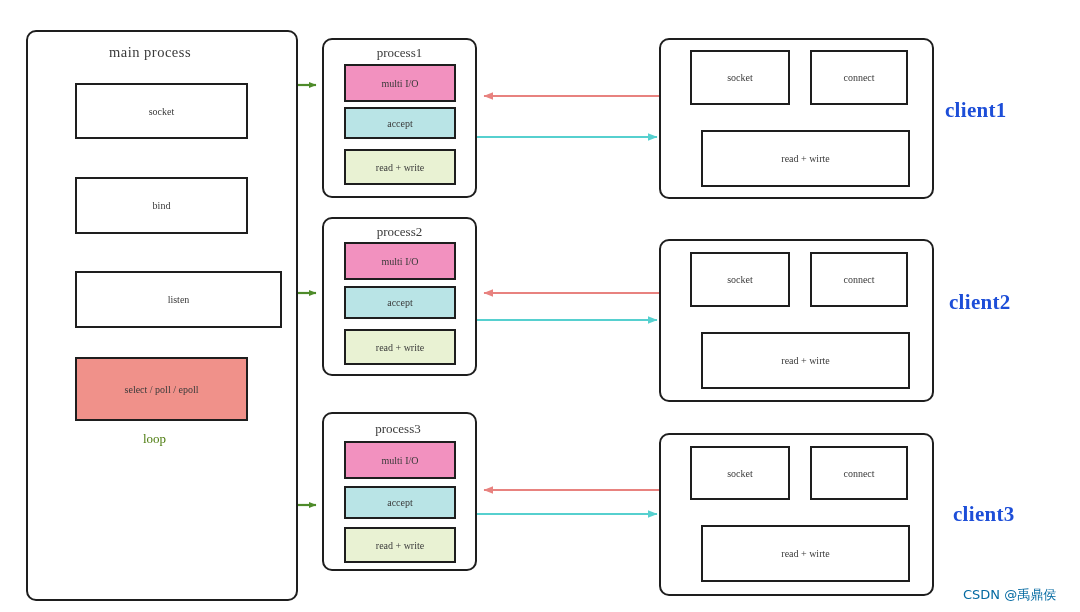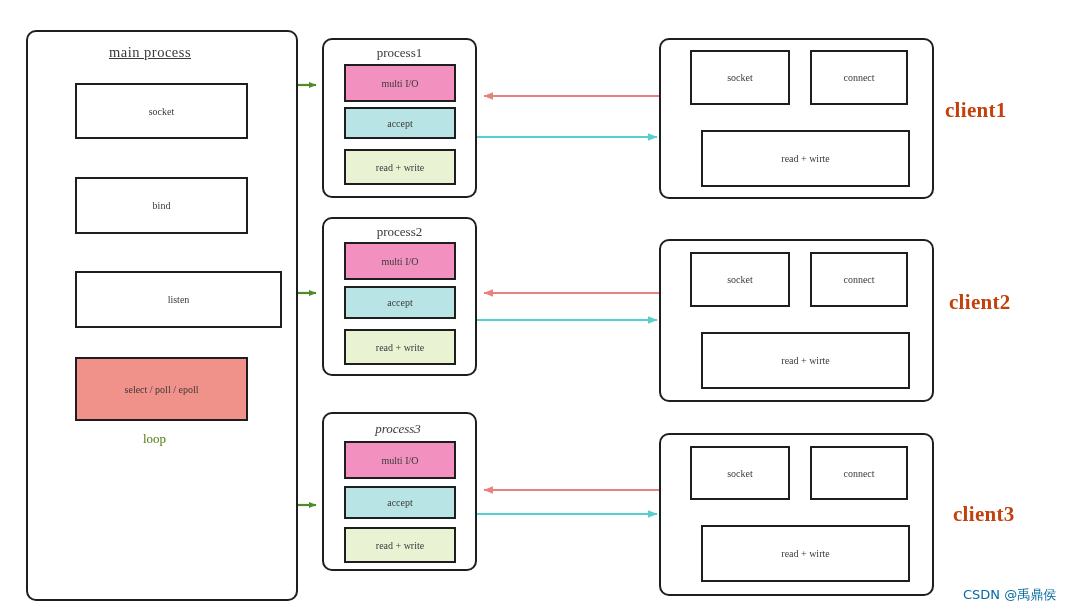--- a/index.html
+++ b/index.html
@@ -57,21 +57,21 @@
     font-size: 14.5px;
     letter-spacing: 0.5px;
   }
   .proc-title {
     font-size: 13px;
   }
   .big-label {
     position: absolute;
     font-weight: bold;
     font-size: 21px;
-    color: #c2410c;
+    color: #1d4ed8;
     letter-spacing: 0.3px;
   }
   .server-title {
     position: absolute;
     font-weight: bold;
     font-size: 21px;
     color: #232323;
     margin-top: 36px;
   }
   .loop-label {
@@ -135,21 +135,21 @@
     <g>
       <path d="M659,490 L484,490" stroke="#e8827f" stroke-width="2.2" fill="none" marker-end="url(#arrow-red)"></path>
       <path d="M477,514 L657,514" stroke="#56d0cf" stroke-width="2.2" fill="none" marker-end="url(#arrow-cyan)"></path>
     </g>
   </svg>
 
   <div class="server-title" style="left:329px; top:2px;">server</div>
 
   <div class="box outer-box" style="left:26px; top:30px; width:272px; height:571px;"></div>
 
-  <div class="group-title main-title" style="left:26px; top:44px; width:248px;text-decoration:underline;">main  process</div>
+  <div class="group-title main-title" style="left:26px; top:44px; width:248px;">main  process</div>
 
   <div class="box plain-box" style="left:75px; top:83px; width:173px; height:56px;">socket</div>
 
   <div class="box plain-box" style="left:75px; top:177px; width:173px; height:57px;">bind</div>
 
   <div class="box plain-box" style="left:75px; top:271px; width:207px; height:57px;">listen</div>
 
   <div class="box colored-box" style="left:75px; top:357px; width:173px; height:64px; background:#f0918a;text-align:center;">select / poll / epoll</div>
 
   <div class="loop-label" style="left:140px; top:431px;">loop</div>
@@ -160,21 +160,21 @@
   <div class="box colored-box" style="left:344px; top:107px; width:112px; height:32px; background:#b9e4e6;">accept</div>
   <div class="box colored-box" style="left:344px; top:149px; width:112px; height:36px; background:#e9f2d3;">read + write</div>
 
   <div class="box outer-box" style="left:322px; top:217px; width:155px; height:159px;"></div>
   <div class="group-title proc-title" style="left:322px; top:224px; width:155px;">process2</div>
   <div class="box colored-box" style="left:344px; top:242px; width:112px; height:38px; background:#f291bf;">multi I/O</div>
   <div class="box colored-box" style="left:344px; top:286px; width:112px; height:33px; background:#b9e4e6;">accept</div>
   <div class="box colored-box" style="left:344px; top:329px; width:112px; height:36px; background:#e9f2d3;">read + write</div>
 
   <div class="box outer-box" style="left:322px; top:412px; width:155px; height:159px;"></div>
-  <div class="group-title proc-title" style="left:322px; top:421px; width:152px;font-style:italic;">process3</div>
+  <div class="group-title proc-title" style="left:322px; top:421px; width:152px;">process3</div>
   <div class="box colored-box" style="left:344px; top:441px; width:112px; height:38px; background:#f291bf;">multi I/O</div>
   <div class="box colored-box" style="left:344px; top:486px; width:112px; height:33px; background:#b9e4e6;">accept</div>
   <div class="box colored-box" style="left:344px; top:527px; width:112px; height:36px; background:#e9f2d3;">read + write</div>
 
   <div class="box outer-box" style="left:659px; top:38px; width:275px; height:161px;"></div>
   <div class="box plain-box" style="left:690px; top:50px; width:100px; height:55px;">socket</div>
   <div class="box plain-box" style="left:810px; top:50px; width:98px; height:55px;">connect</div>
   <div class="box plain-box" style="left:701px; top:130px; width:209px; height:57px;">read  + wirte</div>
   <div class="big-label" style="left:945px; top:98px;">client1</div>
 

